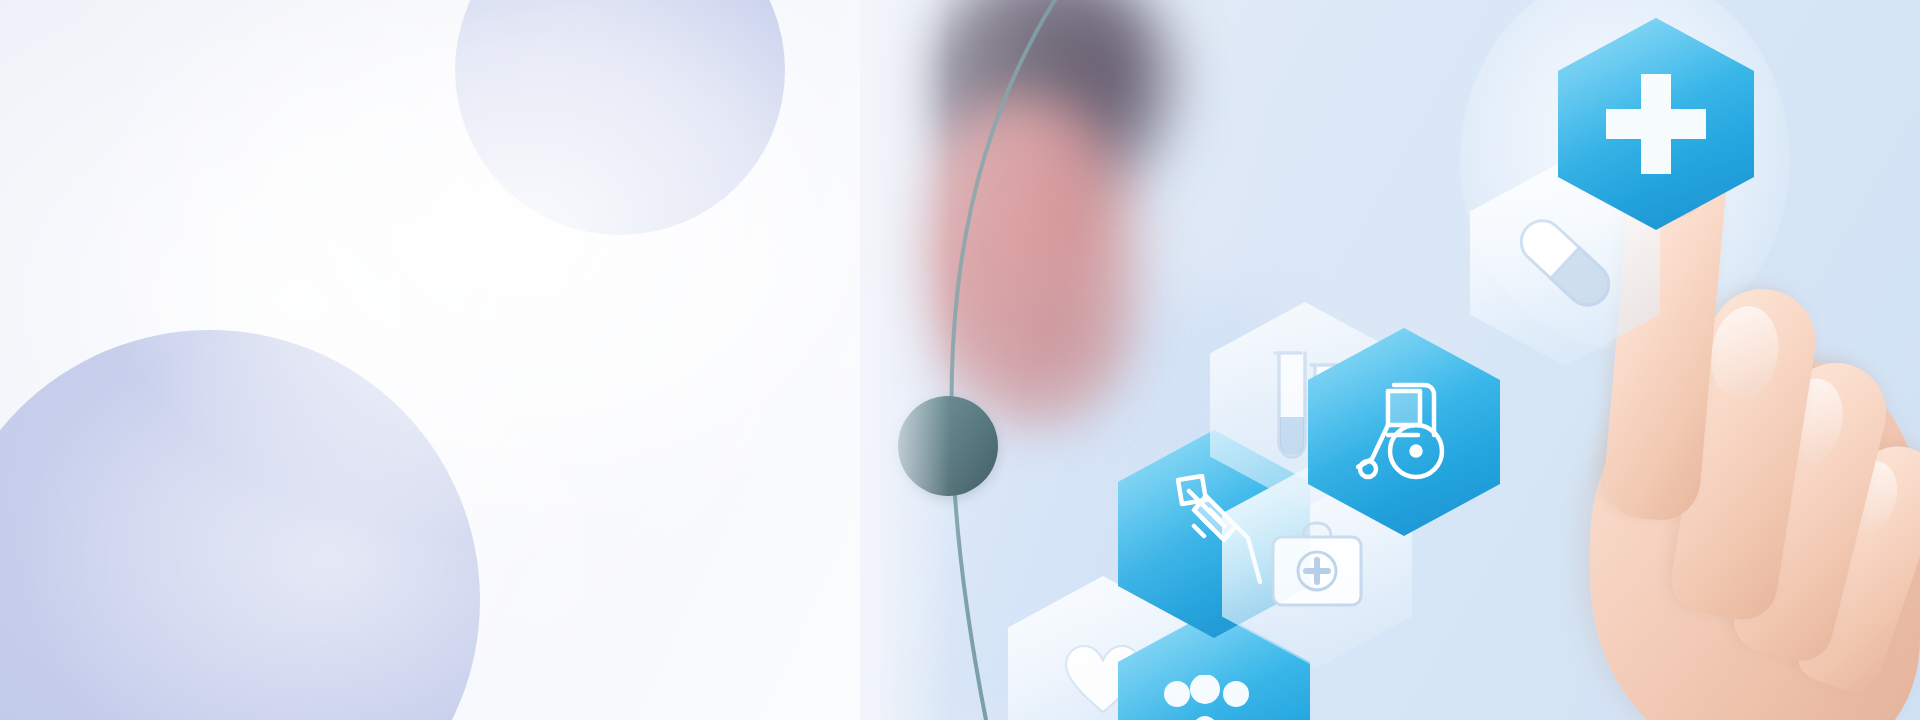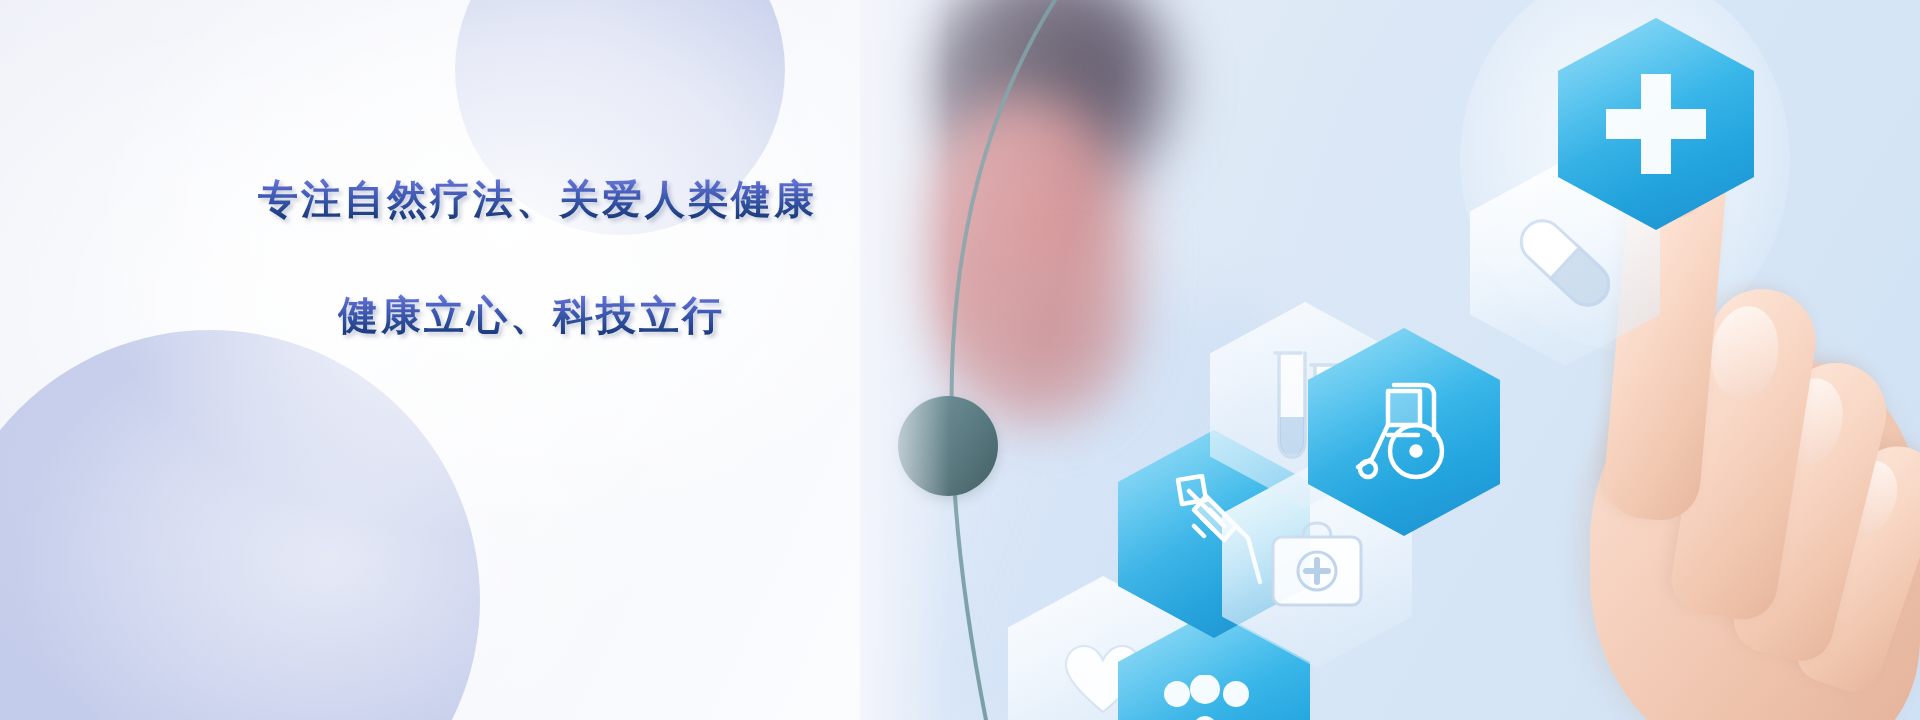--- a/index.html
+++ b/index.html
@@ -348,18 +348,14 @@
           <path d="M41 6 H71 V41 H106 V71 H71 V106 H41 V71 H6 V41 H41 Z" fill="rgba(255,255,255,.96)"></path>
         </svg>
       </span>
     </div>
 
     <div class="photo-topfade"></div>
   </div>
 
   <div class="seam"></div>
 
-  <div class="headline">
-    <div class="hl-line hl-1">专注自然疗法、关爱人类健康</div>
-    <div class="hl-line hl-2">健康立心、科技立行</div>
-  </div>
 
 </div>
 
 </body></html>

